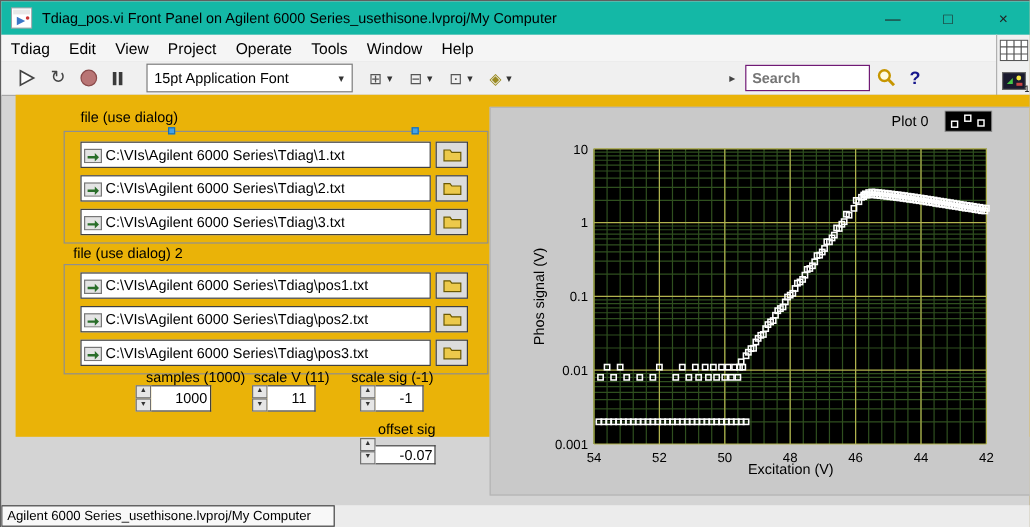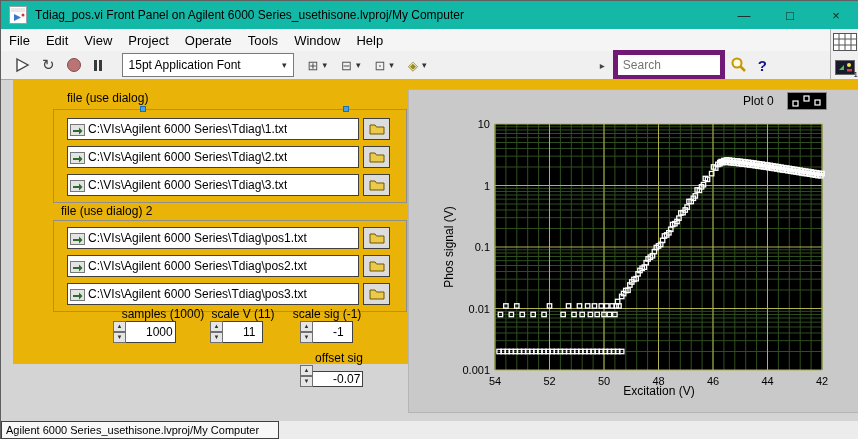--- a/index.html
+++ b/index.html
@@ -22,21 +22,21 @@
   .run-cont-glyph{font-size:15px;color:#444;line-height:16px;}
   .stop-dot{width:12px;height:12px;border-radius:50%;background:#b97575;border:1px solid #8a4a4a;}
   .pause-bar{display:inline-block;width:3px;height:11px;background:#3a3a3a;margin:0 1px;}
   .font-box{margin-left:16px;width:158px;height:22px;background:#fff;border:1px solid #7a7a7a;display:flex;align-items:center;justify-content:space-between;padding:0 6px;font-size:12px;color:#000;}
   .caret{font-size:9px;color:#333;margin-left:4px;}
   .tb-drop{height:22px;display:flex;align-items:center;padding:0 4px;margin-left:6px;font-size:13px;color:#555;}
   .tb-drop .glyph{font-size:13px;}
   .tb-drop.colored .glyph{color:#9a8a20;}
   .tb-right{margin-left:auto;display:flex;align-items:center;margin-right:64px;}
   .overflow-glyph{font-size:10px;color:#444;margin-right:8px;}
-  .search-input{width:92px;height:20px;border:5px solid #701a75;font-size:12px;padding:0 5px;background:#fff;color:#333;font-family:"Liberation Sans",sans-serif;}
+  .search-input{width:92px;height:20px;border:1px solid #701a75;font-size:12px;padding:0 5px;background:#fff;color:#333;font-family:"Liberation Sans",sans-serif;font-weight:bold;}
   .mag-wrap{margin-left:5px;width:18px;height:18px;}
   .help-btn{margin-left:10px;font-size:15px;font-weight:bold;color:#16168c;}
 
   
   .corner{position:absolute;right:0;top:28px;width:28px;height:50px;background:#f0f0f0;border-left:1px solid #b0b0b0;border-bottom:1px solid #a8a8a8;display:flex;flex-direction:column;align-items:center;justify-content:space-around;}
   .nav-badge{position:absolute;right:1px;bottom:0;font-size:8px;color:#000;}
 
   
   .panel{position:absolute;left:0;top:78px;width:858px;height:285px;background:#eab308;margin-left:12px;}
   .group-label{position:absolute;font-size:12px;color:#000;white-space:nowrap;}
@@ -80,21 +80,21 @@
       <path d="M5 8 L12 11.5 L5 15 Z" fill="#3c78c8"></path>
       <circle cx="14" cy="9" r="1.5" fill="#cc3333"></circle>
     </svg>
     <div class="title-text">Tdiag_pos.vi Front Panel on Agilent 6000 Series_usethisone.lvproj/My Computer</div>
     <div class="win-btn">—</div>
     <div class="win-btn">□</div>
     <div class="win-btn close">×</div>
   </div>
 
   <div class="menubar">
-    <div class="menu-item">File</div>
+    <div class="menu-item">Tdiag</div>
     <div class="menu-item">Edit</div>
     <div class="menu-item">View</div>
     <div class="menu-item">Project</div>
     <div class="menu-item">Operate</div>
     <div class="menu-item">Tools</div>
     <div class="menu-item">Window</div>
     <div class="menu-item">Help</div>
   </div>
 
   <div class="toolbar">

